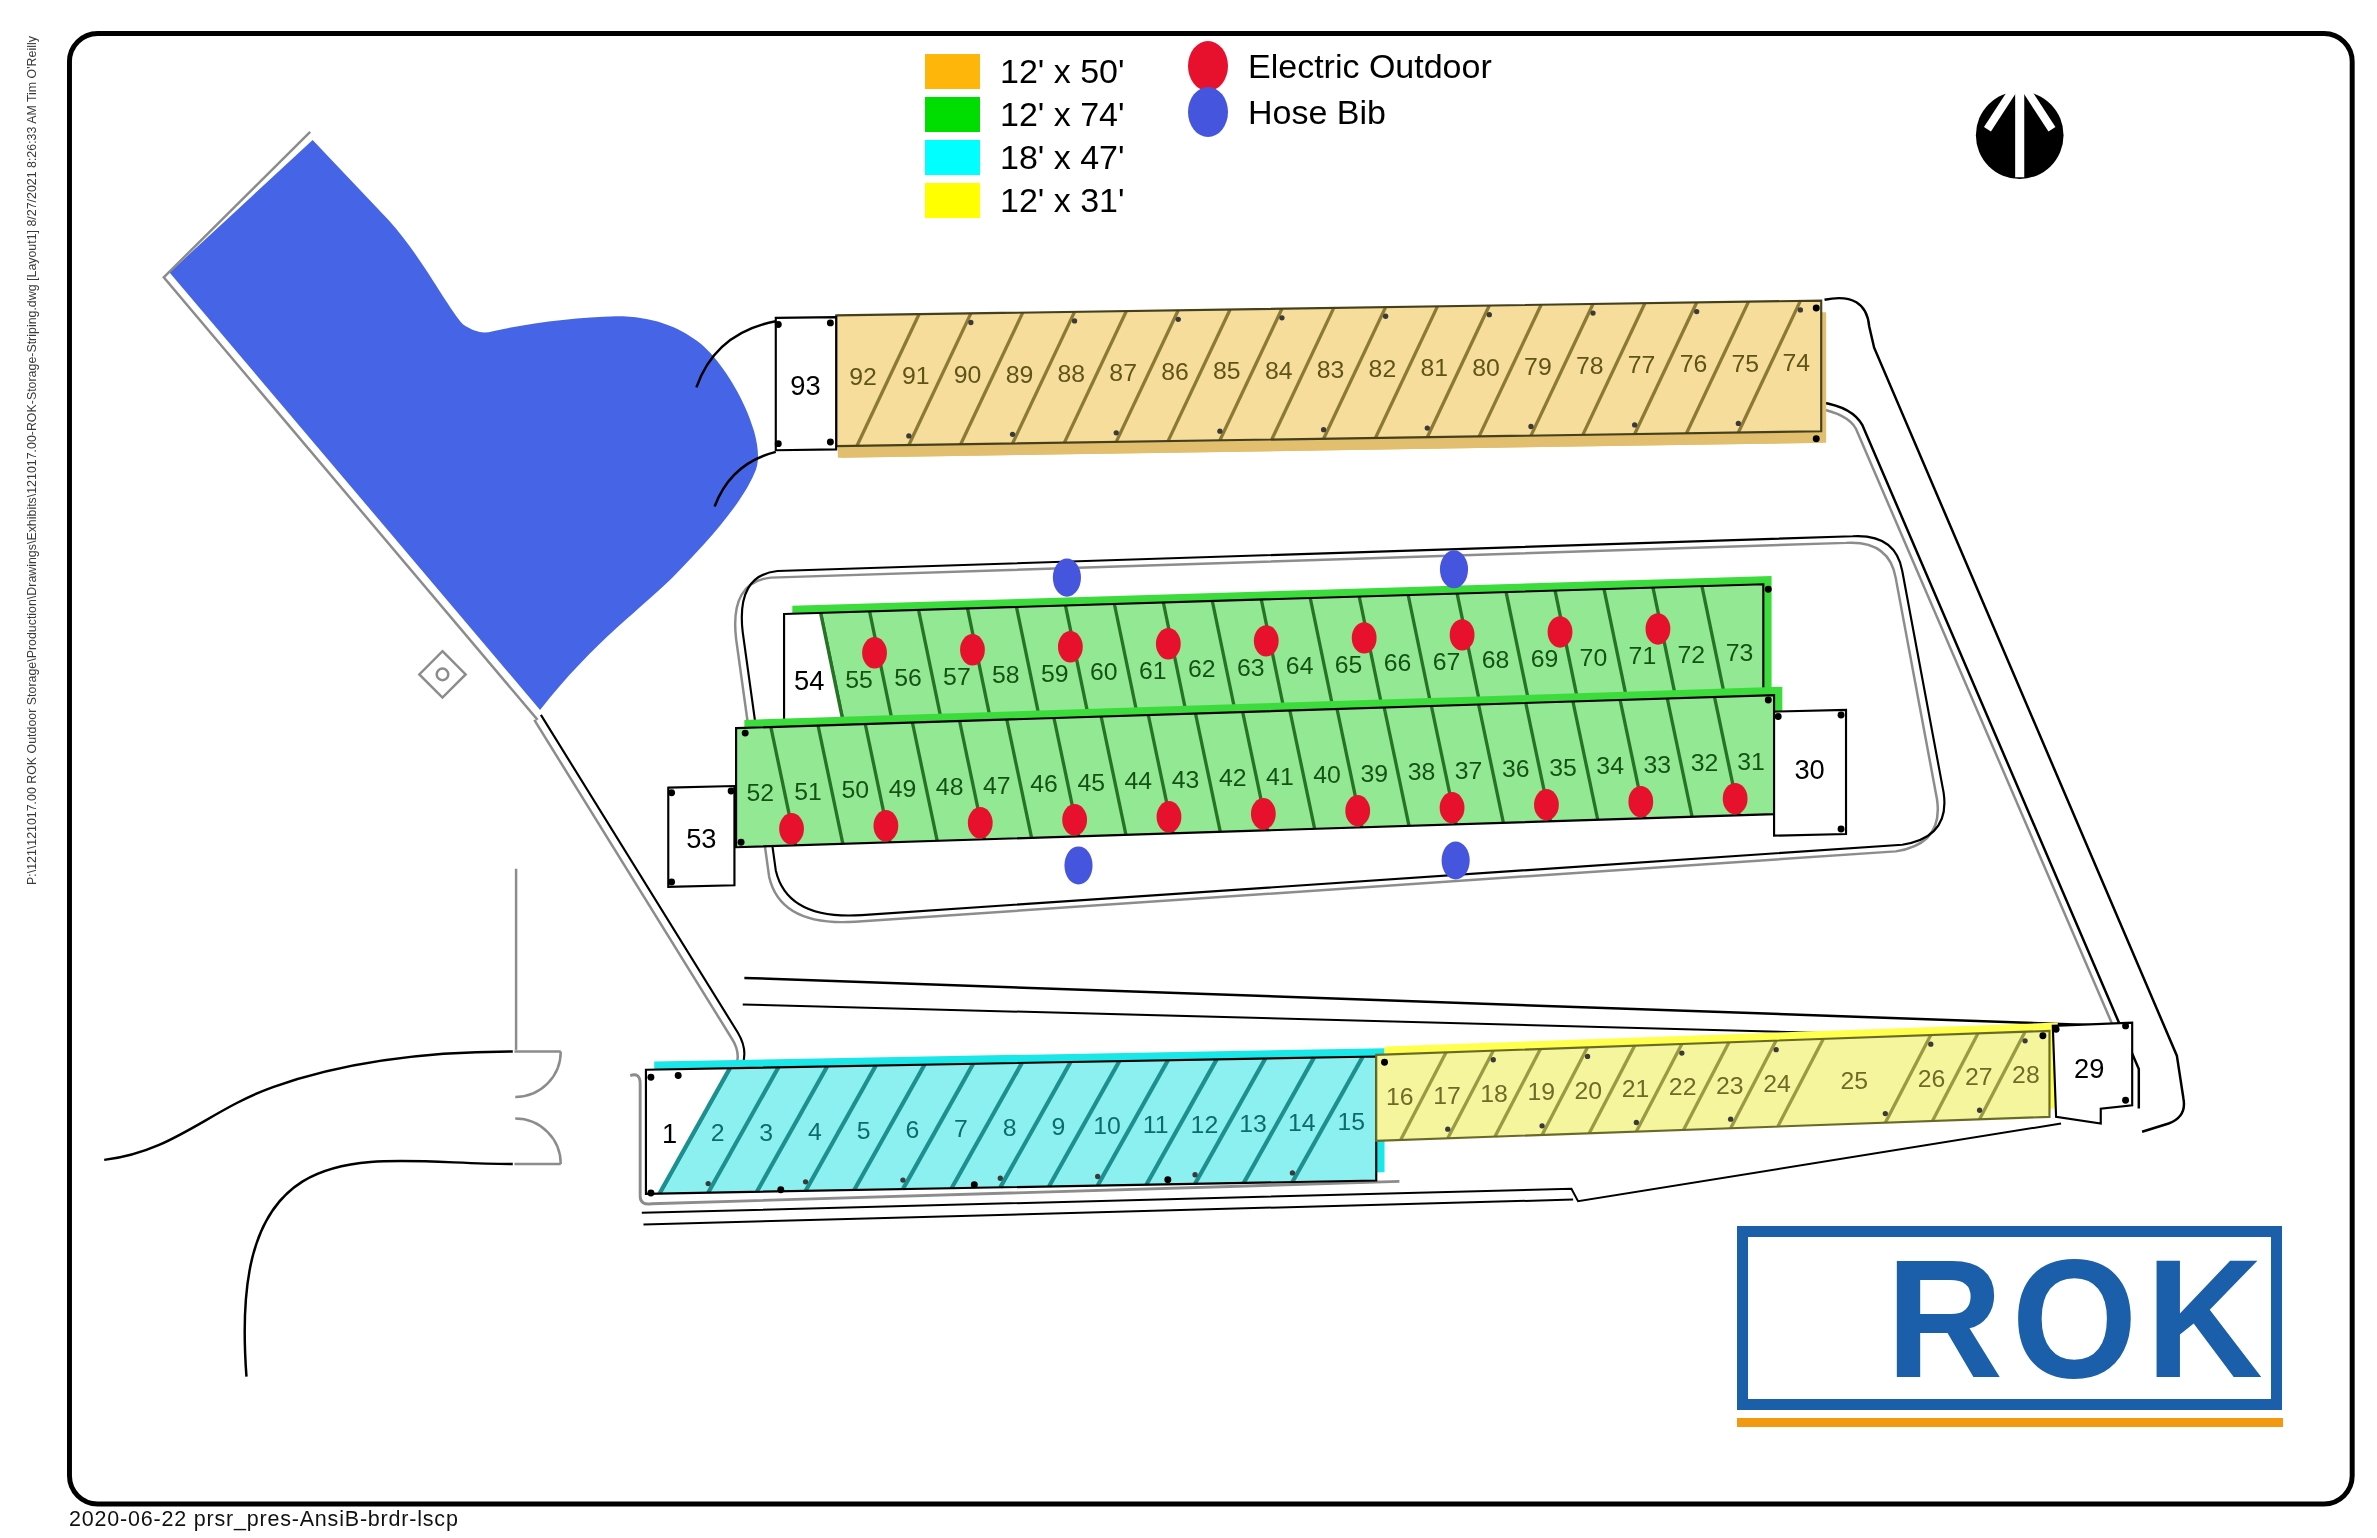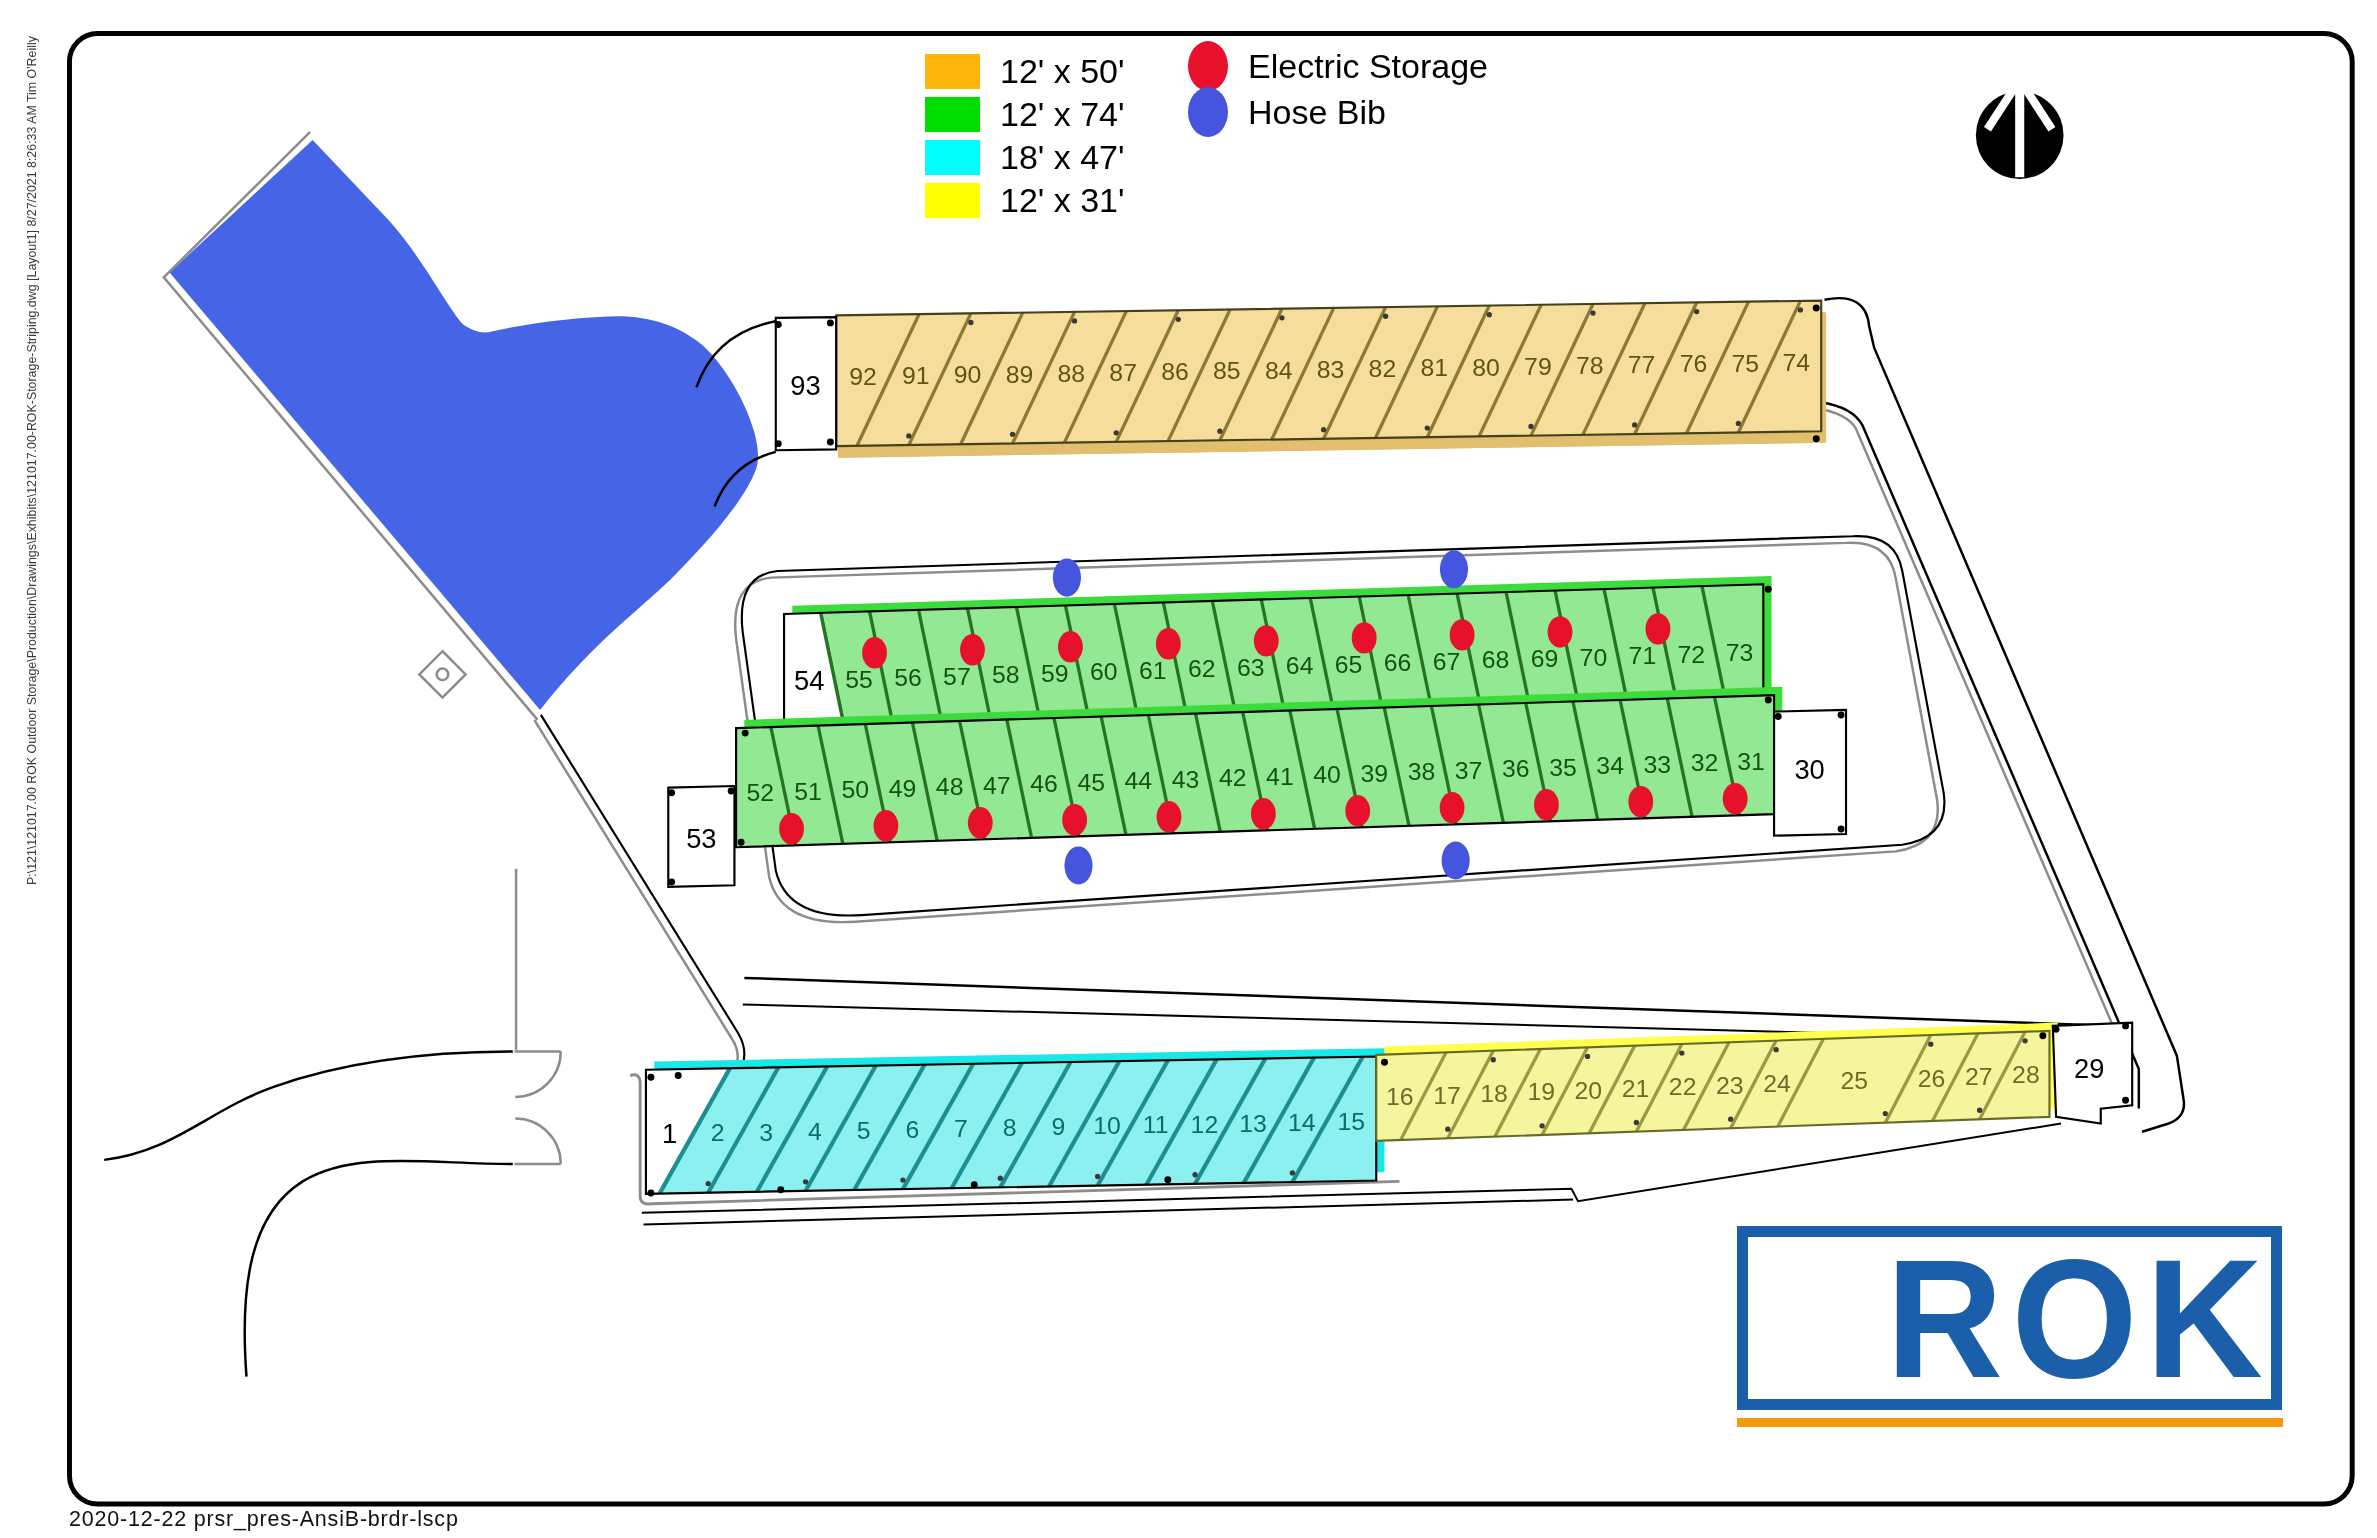--- a/index.html
+++ b/index.html
@@ -384,35 +384,35 @@
   <div class="lg-row" style="left:0;top:91px">
     <span class="lg-swatch" style="background: rgb(0, 255, 255);"></span>
     <span class="lg-label">18' x 47'</span>
   </div>
   <div class="lg-row" style="left:0;top:134px">
     <span class="lg-swatch" style="background: rgb(255, 255, 0);"></span>
     <span class="lg-label">12' x 31'</span>
   </div>
   <div class="lg-row" style="left:263px;top:0px">
     <span class="lg-dot" style="background: rgb(232, 17, 45);"></span>
-    <span class="lg-label">Electric Storage</span>
+    <span class="lg-label">Electric Outdoor</span>
   </div>
   <div class="lg-row" style="left:263px;top:46px">
     <span class="lg-dot" style="background: rgb(69, 85, 222);"></span>
     <span class="lg-label">Hose Bib</span>
   </div>
 </div>
 
 <div id="logo" class="overlay">
   <div id="logo-box">
     <span id="logo-rok">ROK</span>
   </div>
   <div id="logo-sub">
     <span class="logo-bar"></span>
     <span class="logo-bar"></span>
   </div>
 </div>
 
 <div id="side-text" class="overlay">
   <span>P:\121\121017.00 ROK Outdoor Storage\Production\Drawings\Exhibits\121017.00-ROK-Storage-Striping.dwg [Layout1] 8/27/2021 8:26:33 AM Tim O'Reilly</span>
 </div>
-<div id="footer-text" class="overlay">2020-12-22  prsr_pres-AnsiB-brdr-lscp</div>
+<div id="footer-text" class="overlay">2020-06-22  prsr_pres-AnsiB-brdr-lscp</div>
 
 
 </body></html>

